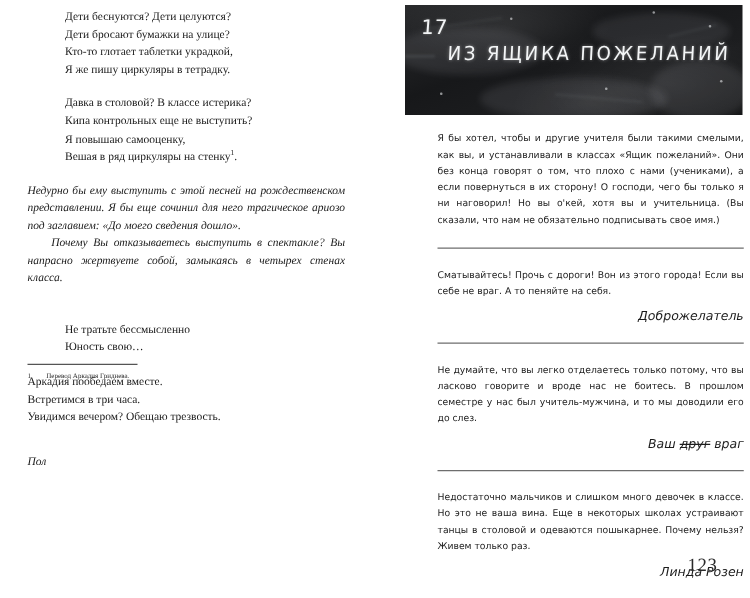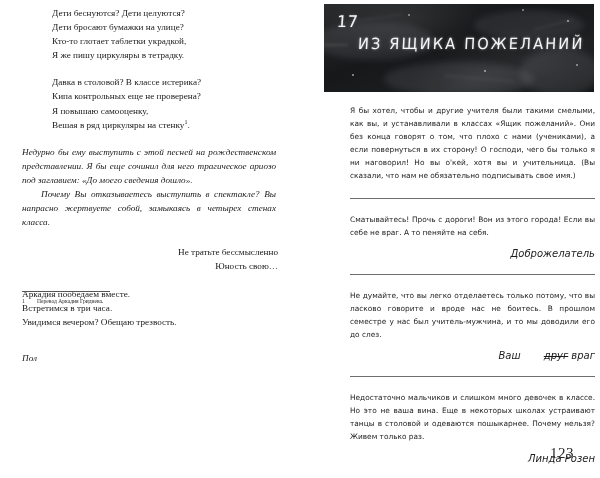--- a/index.html
+++ b/index.html
@@ -63,22 +63,21 @@
   }
   .prose.indent {
     text-indent: 19px;
   }
 
   .verse-quote {
     font-family: "Liberation Serif", serif;
     font-size: 9.2px;
     line-height: 14.1px;
     padding-left: 30px;
-    margin: 16px 0 0 0;
-    text-align: right;
+    margin: 27px 0 0 0;
   }
 
   .closing {
     font-family: "Liberation Serif", serif;
     font-size: 9.2px;
     line-height: 14.1px;
     margin: 13px 0 0 0;
   }
 
   .signature-left {
@@ -199,21 +198,20 @@
   .letter-sign {
     font-family: "DejaVu Sans", sans-serif;
     font-style: italic;
     font-size: 10px;
     text-align: right;
     color: #1c1c1c;
     margin-top: 9px;
   }
   .letter-sign .struck {
     text-decoration: line-through;
-    margin-left: 20px;
   }
 
   .letter-sep {
     height: 1px;
     background: #6e6e6e;
     margin: 15px 0 14px 0;
   }
 
   .letter-block.first .letter-body { text-align: justify; }
 
@@ -236,21 +234,21 @@
 
     <div class="poem">
       <div class="stanza">
         <div class="line">Дети беснуются? Дети целуются?</div>
         <div class="line">Дети бросают бумажки на улице?</div>
         <div class="line">Кто-то глотает таблетки украдкой,</div>
         <div class="line">Я же пишу циркуляры в тетрадку.</div>
       </div>
       <div class="stanza">
         <div class="line">Давка в столовой? В классе истерика?</div>
-        <div class="line">Кипа контрольных еще не проверена?</div>
+        <div class="line">Кипа контрольных еще не выступить?</div>
         <div class="line">Я повышаю самооценку,</div>
         <div class="line"><span>Вешая в ряд циркуляры на стенку</span><sup>1</sup><span>.</span></div>
       </div>
     </div>
 
     <p class="prose">Недурно бы ему выступить с этой песней на рождественском представлении. Я бы еще сочинил для него трагическое ариозо под заглавием: «До моего сведения дошло».</p>
     <p class="prose indent">Почему Вы отказываетесь выступить в спектакле? Вы напрасно жертвуете собой, замыкаясь в четырех стенах класса.</p>
 
     <div class="verse-quote">
       <div class="line">Не тратьте бессмысленно</div>

